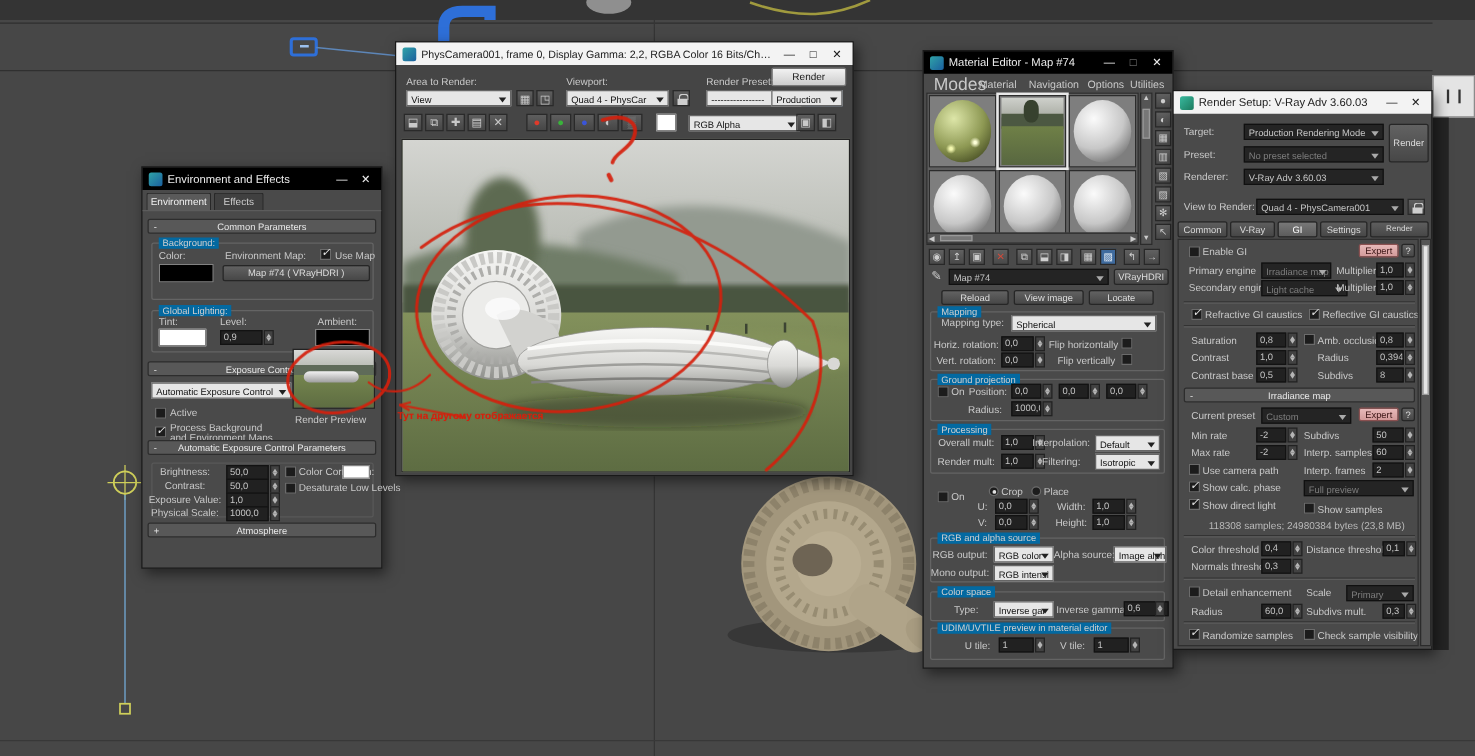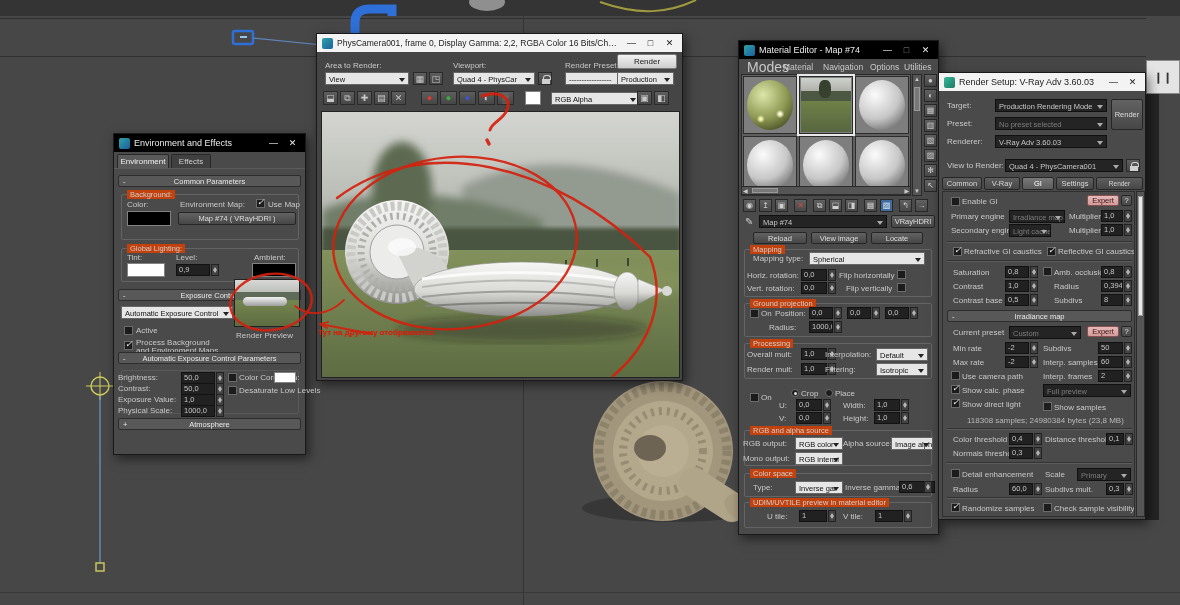--- a/index.html
+++ b/index.html
@@ -1,40 +1,40 @@
 <!DOCTYPE html>
 <html><head>
 <meta charset="utf-8">
 <style>
 *{box-sizing:border-box;margin:0;padding:0}
 html,body{width:1180px;height:605px}
 body{position:relative;background:#474747;font-family:"Liberation Sans",sans-serif;overflow:hidden;color:#ccc}
 .abs{position:absolute}
 
 .lb{position:absolute;font-size:8px;line-height:10px;color:#c9c9c9;white-space:nowrap}
-.lbr{text-align:left}
+.lbr{text-align:center}
 .fld{position:absolute;height:12px;background:#212121;border:1px solid #121212;color:#c6c6c6;font-size:7.5px;line-height:10px;padding:0 2px;overflow:hidden;white-space:nowrap}
 .sp{position:absolute;width:8px;height:12px;background:#424242;border:1px solid #222}
 .sp::before,.sp::after{content:"";position:absolute;left:1px;border-left:2px solid transparent;border-right:2px solid transparent}
 .sp::before{top:2px;border-bottom:3px solid #b5b5b5}
 .sp::after{bottom:2px;border-top:3px solid #b5b5b5}
 .cb{position:absolute;width:9px;height:9px;background:#1c1c1c;border:1px solid #6b6b6b}
 .cb.on::after{content:"✓";position:absolute;left:0;top:-3px;font-size:9px;color:#e2e2e2}
 .rd{position:absolute;width:8px;height:8px;border-radius:50%;background:#1c1c1c;border:1px solid #6b6b6b}
 .rd.on::after{content:"";position:absolute;left:2px;top:2px;width:3px;height:3px;border-radius:50%;background:#e2e2e2}
 .dd{position:absolute;height:13px;background:#242424;border:1px solid #101010;color:#c6c6c6;font-size:7.5px;line-height:11px;padding:1px 13px 0 3px;overflow:hidden;white-space:nowrap}
 .dd::after{content:"";position:absolute;right:3px;top:5px;border-left:3px solid transparent;border-right:3px solid transparent;border-top:4px solid #aaa}
 .dd.l{background:#e6e6e6;color:#111;border-color:#666}
 .dd.l::after{border-top-color:#222}
 .dd.g{color:#7d7d7d}
 .bt{position:absolute;background:linear-gradient(#626262,#474747);border:1px solid #262626;border-radius:2px;color:#dedede;font-size:7.5px;text-align:center;overflow:hidden}
 .bt.l{background:linear-gradient(#f2f2f2,#cdcdcd);color:#1a1a1a;border-color:#7a7a7a}
 .bt.pink{background:linear-gradient(#e7b9b9,#d39a9a);color:#3a1414;border-color:#8a5050}
 .gp{position:absolute;border:1px solid #646464;border-radius:2px}
-.gl{position:absolute;top:-5px;left:5px;background:#c2410c;padding:0 3px;font-size:7.5px;font-style:normal;color:#cfcfcf;line-height:9px;white-space:nowrap}
+.gl{position:absolute;top:-5px;left:5px;background:#0369a1;padding:0 3px;font-size:7.5px;font-style:normal;color:#cfcfcf;line-height:9px;white-space:nowrap}
 .ro{position:absolute;height:12px;background:#585858;border:1px solid #2d2d2d;border-radius:2px;color:#e8e8e8;font-size:7.5px;line-height:11px;text-align:center}
 .ro .mi{position:absolute;left:4px;top:0}
 .sw{position:absolute;border:1px solid #828282}
 .ic{position:absolute;width:15px;height:14px;background:linear-gradient(#5e5e5e,#464646);border:1px solid #2a2a2a;color:#c9c9c9;font-size:9px;line-height:12px;text-align:center;overflow:hidden}
 .win{position:absolute;background:#4a4a4a;border:1px solid #191919;box-shadow:3px 4px 10px rgba(0,0,0,.5)}
 .tbar{position:absolute;left:0;top:0;right:0;height:18px;display:flex;align-items:center;gap:4px;padding:0 5px;font-size:9px;white-space:nowrap}
 .tbar.dark{background:#000000;color:#ececec}
 .tbar.light{background:#f3f3f3;color:#1c1c1c}
 .wbtn{width:15px;text-align:center;font-size:9px;flex:0 0 auto}
 .appic{width:11px;height:11px;flex:0 0 auto;background:linear-gradient(135deg,#2fa3a8,#1b5f9e);border-radius:2px}
@@ -457,21 +457,21 @@
     <i class="cb" style="left:8px;top:5px"></i>
     <div class="lb" style="left:19px;top:5px">Enable GI</div>
     <div class="bt pink" style="left:144px;top:3px;width:32px;height:11px;line-height:10px">Expert</div>
     <div class="bt" style="left:178px;top:3px;width:11px;height:11px;line-height:10px">?</div>
     <div class="lb" style="left:8px;top:20px">Primary engine</div>
     <div class="dd g" style="left:66px;top:18px;width:56px"><span>Irradiance map</span></div>
     <div class="lb" style="left:126px;top:20px">Multiplier</div>
     <span class="fld" style="left:158px;top:18px;width:22px">1,0</span>
       <b class="sp" style="left:181px;top:18px"></b>
     <div class="lb" style="left:8px;top:34px">Secondary engine</div>
-    <div class="dd g" style="left:66px;top:32px;width:42px"><span>Light cache</span></div>
+    <div class="dd g" style="left:66px;top:32px;width:69px"><span>Light cache</span></div>
     <div class="lb" style="left:126px;top:34px">Multiplier</div>
     <span class="fld" style="left:158px;top:32px;width:22px">1,0</span>
       <b class="sp" style="left:181px;top:32px"></b>
     <div class="div2" style="left:4px;top:49px;width:185px"></div>
     <i class="cb on" style="left:10px;top:55px"></i>
     <div class="lb" style="left:21px;top:55px">Refractive GI caustics</div>
     <i class="cb on" style="left:104px;top:55px"></i>
     <div class="lb" style="left:115px;top:55px">Reflective GI caustics</div>
     <div class="div2" style="left:4px;top:68px;width:185px"></div>
     <div class="lb" style="left:10px;top:76px">Saturation</div>

